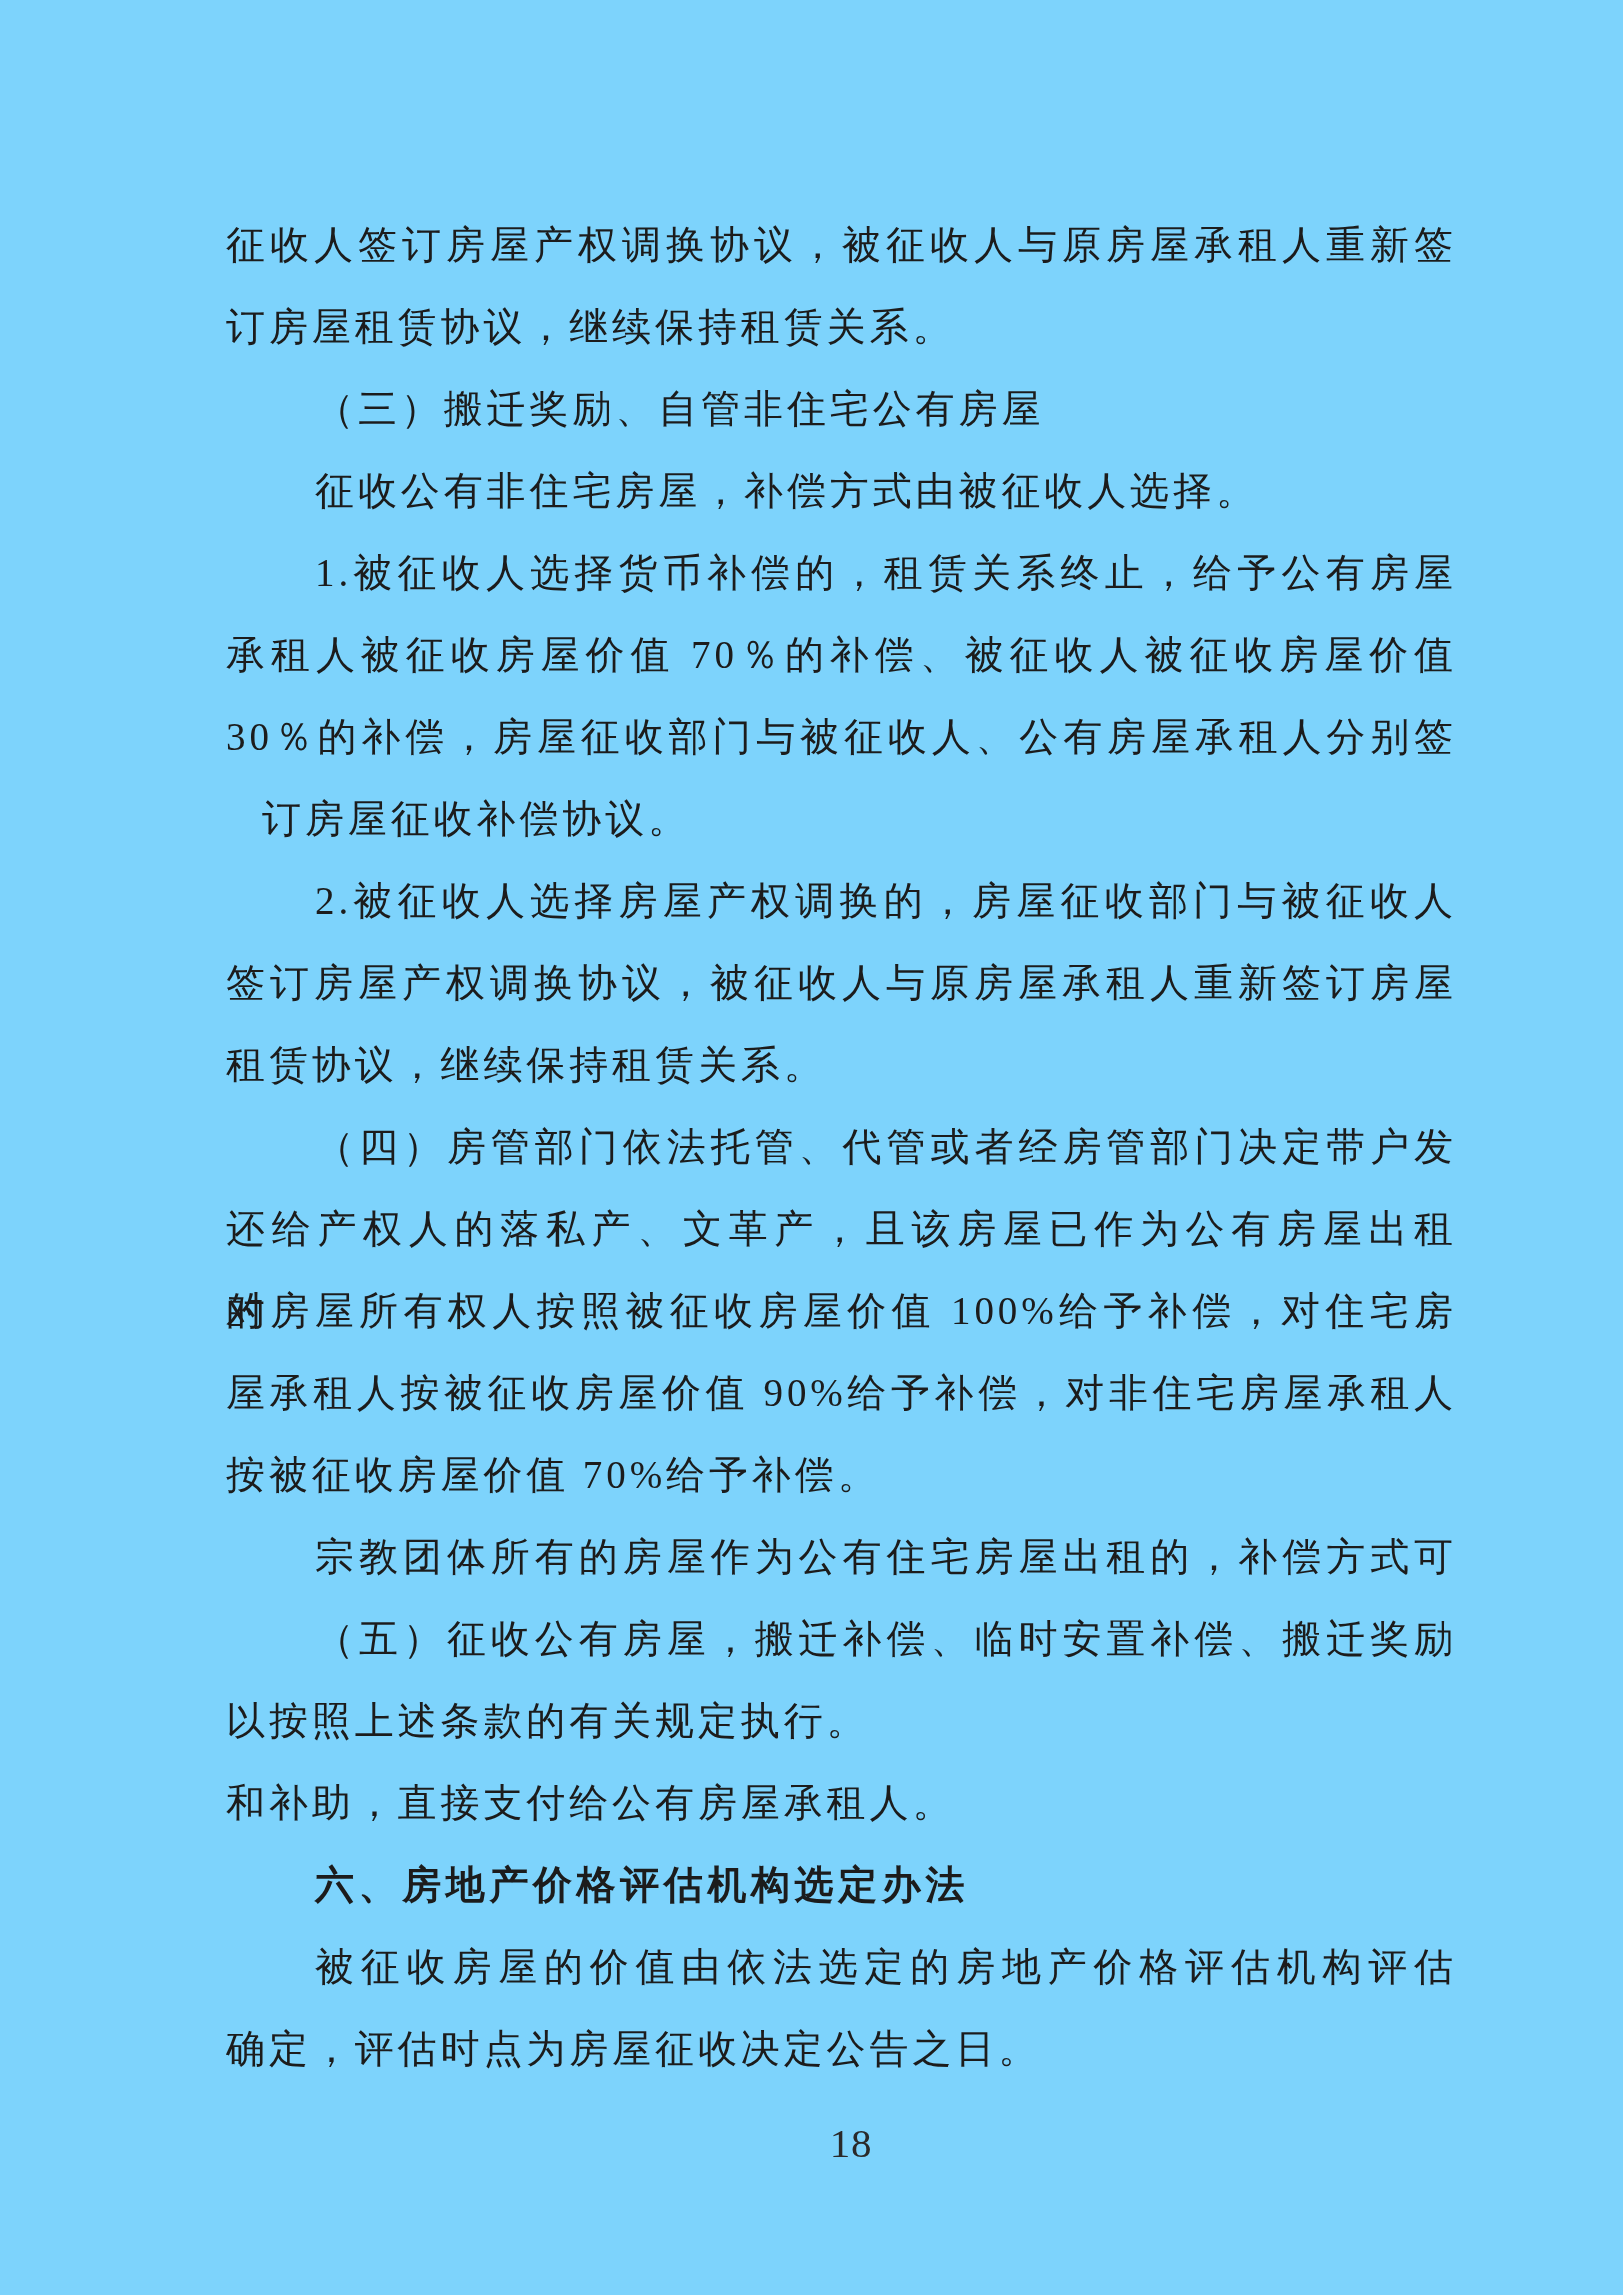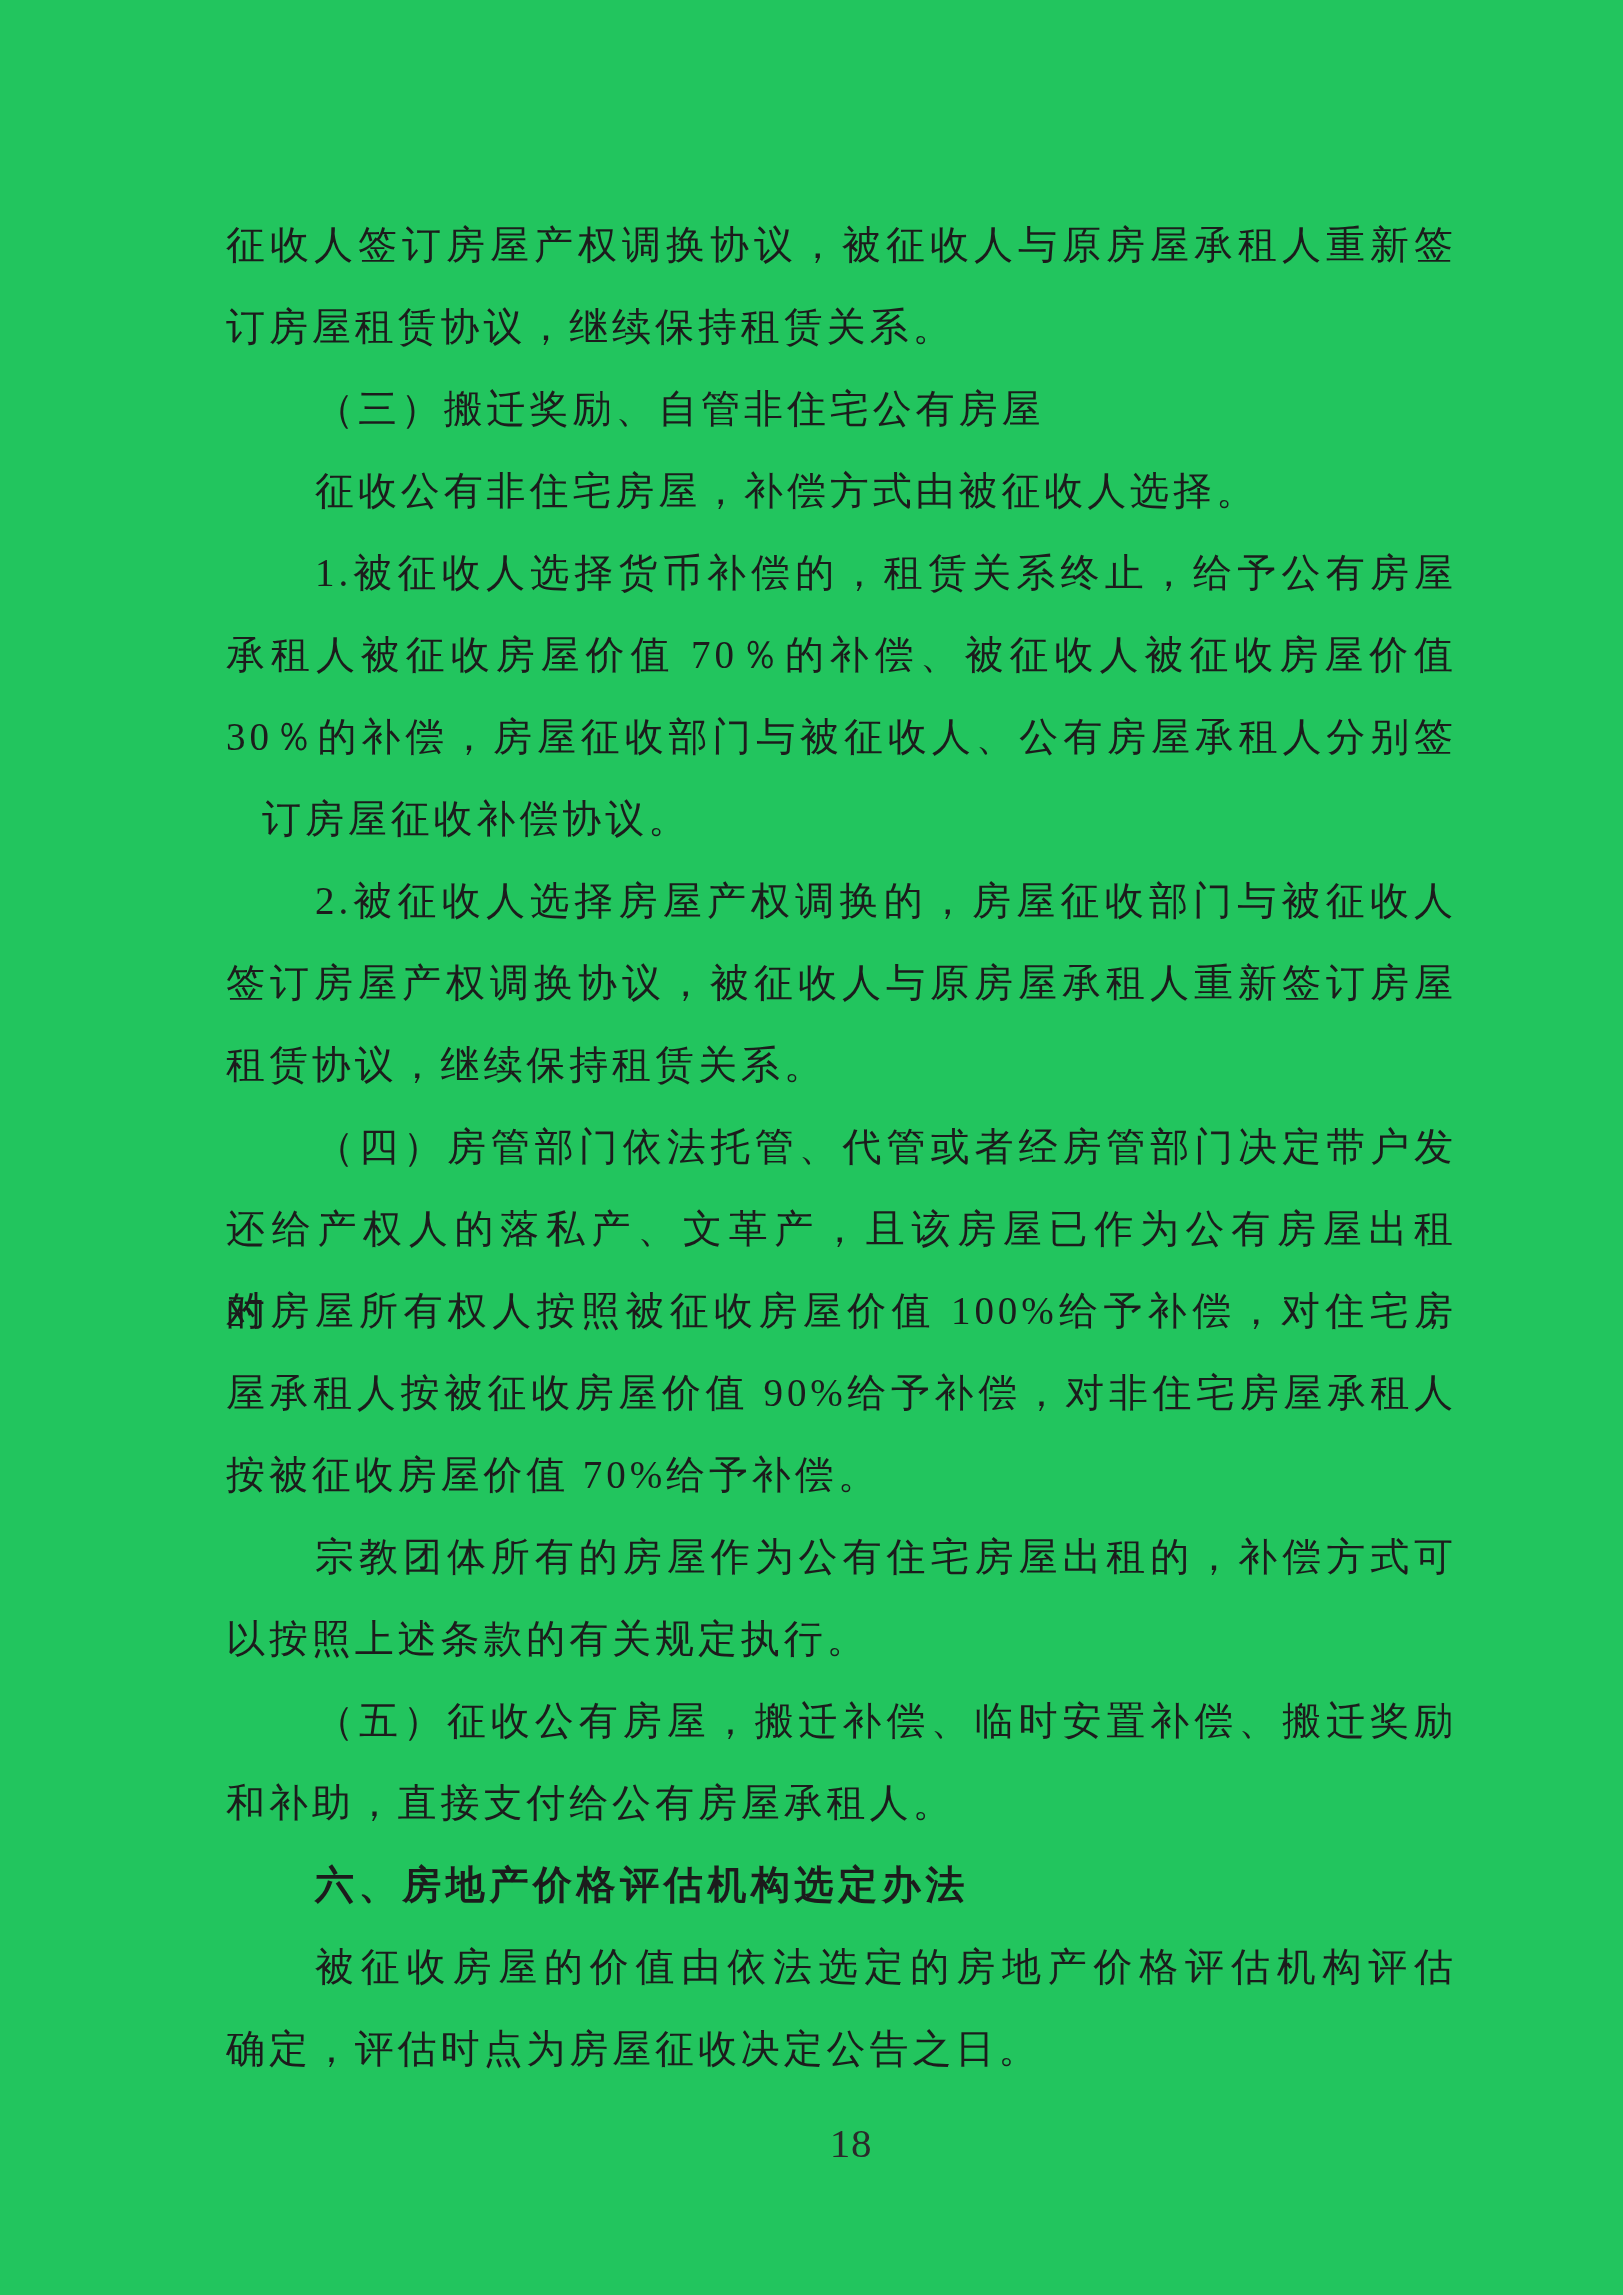--- a/index.html
+++ b/index.html
@@ -10,21 +10,21 @@
     position: relative;
     width: 1623px;
     height: 2295px;
     background: #ffffff;
     overflow: hidden;
     font-family: "Liberation Serif", "DejaVu Serif", serif;
   }
   .page {
     position: absolute;
     inset: 0;
-    background: #22c55e;
+    background: #7dd3fc;
   }
   .text-block {
     position: absolute;
     left: 226px;
     top: 204px;
     width: 1231px;
   }
   .line {
     height: 82px;
     line-height: 82px;
@@ -74,22 +74,22 @@
       <div class="line" style="color: rgb(28, 28, 28); margin-left: 36px;">订房屋征收补偿协议。</div>
       <div class="line indent justify" style="color: rgb(28, 28, 28);">2.被征收人选择房屋产权调换的，房屋征收部门与被征收人</div>
       <div class="line justify" style="color: rgb(28, 28, 28);">签订房屋产权调换协议，被征收人与原房屋承租人重新签订房屋</div>
       <div class="line" style="color: rgb(28, 28, 28);">租赁协议，继续保持租赁关系。</div>
       <div class="line indent justify" style="color: rgb(28, 28, 28);">（四）房管部门依法托管、代管或者经房管部门决定带户发</div>
       <div class="line justify" style="color: rgb(28, 28, 28);">还给产权人的落私产、文革产，且该房屋已作为公有房屋出租的，</div>
       <div class="line justify" style="color: rgb(28, 28, 28);">对房屋所有权人按照被征收房屋价值 100%给予补偿，对住宅房</div>
       <div class="line justify" style="color: rgb(28, 28, 28);">屋承租人按被征收房屋价值 90%给予补偿，对非住宅房屋承租人</div>
       <div class="line" style="color: rgb(28, 28, 28);">按被征收房屋价值 70%给予补偿。</div>
       <div class="line indent justify" style="color: rgb(28, 28, 28);">宗教团体所有的房屋作为公有住宅房屋出租的，补偿方式可</div>
+      <div class="line indent justify" style="color: rgb(28, 28, 28);">（五）征收公有房屋，搬迁补偿、临时安置补偿、搬迁奖励</div>
       <div class="line" style="color: rgb(28, 28, 28);">以按照上述条款的有关规定执行。</div>
-      <div class="line indent justify" style="color: rgb(28, 28, 28);">（五）征收公有房屋，搬迁补偿、临时安置补偿、搬迁奖励</div>
       <div class="line" style="color: rgb(28, 28, 28);">和补助，直接支付给公有房屋承租人。</div>
       <div class="line indent bold" style="color: rgb(28, 28, 28);">六、房地产价格评估机构选定办法</div>
       <div class="line indent justify" style="color: rgb(28, 28, 28);">被征收房屋的价值由依法选定的房地产价格评估机构评估</div>
       <div class="line" style="color: rgb(28, 28, 28);">确定，评估时点为房屋征收决定公告之日。</div>
     </div>
   <div class="page-number">18</div>
 </div>
 
 
 </body></html>

